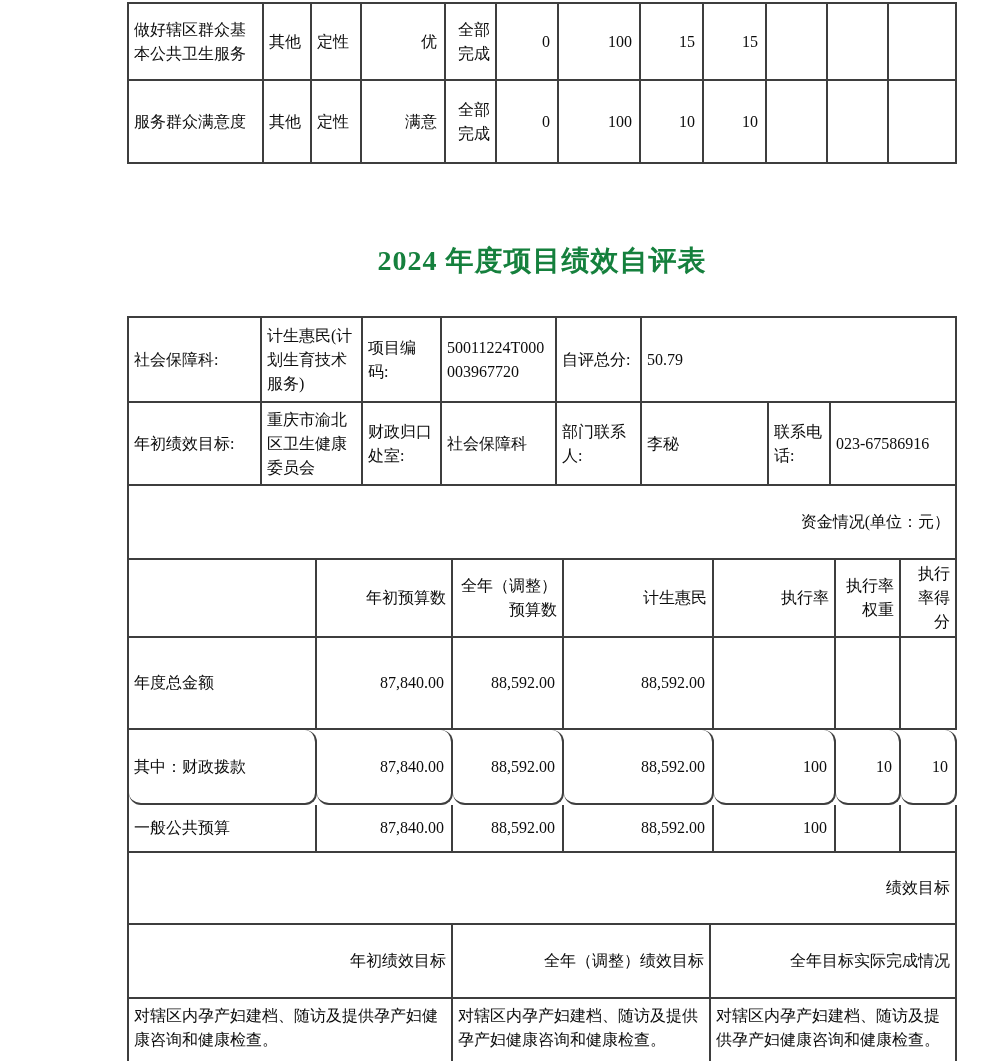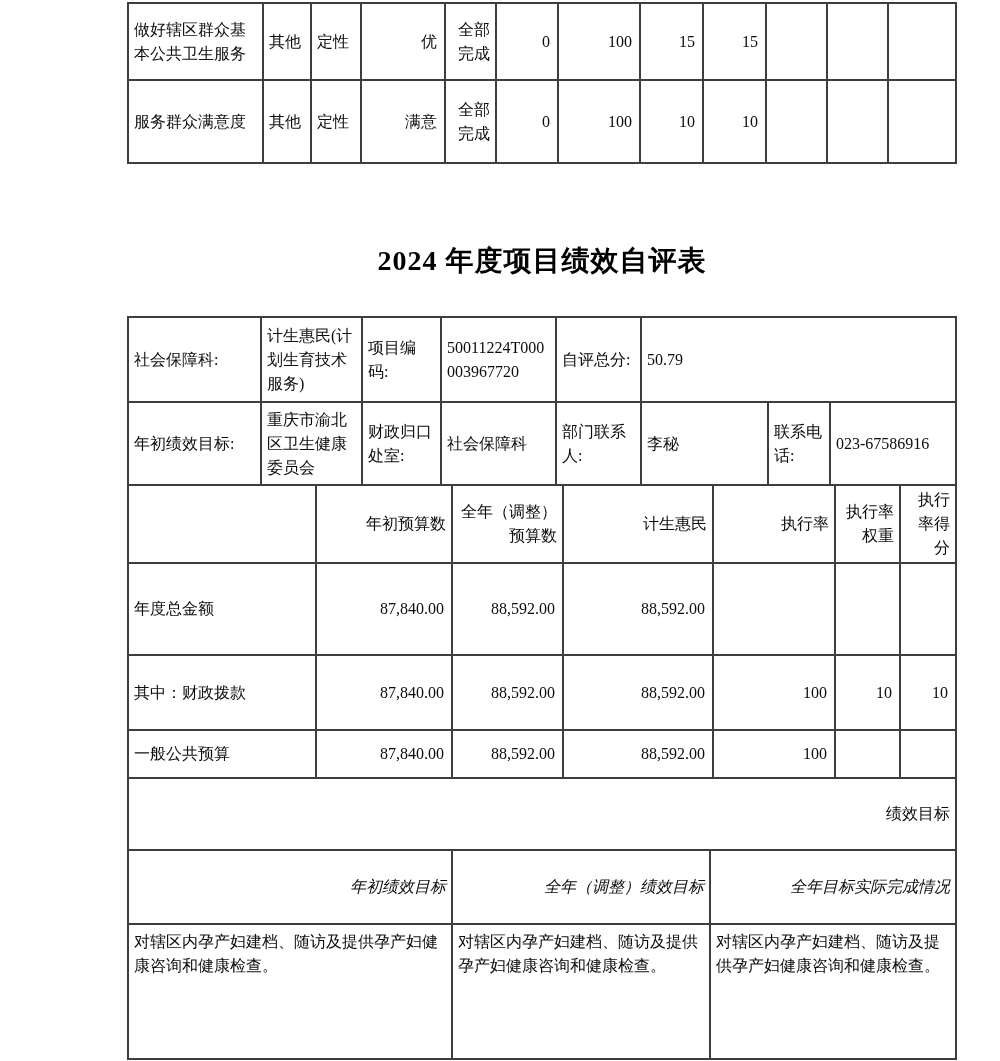--- a/index.html
+++ b/index.html
@@ -24,28 +24,28 @@
   .ac { text-align:right; }
   .vt { vertical-align:top !important; padding-top:5px !important; }
   
   .rt1 td { height:77px; }
   .rt2 td { height:83px; }
   .ra td { height:85px; }
   .rb td { height:83px; }
   .rc td { height:74px; }
   .rd td { height:71px; }
   .re td { height:92px; }
-  .rf td { height:75px; }
+  .rf td { height:75px;border-radius:12px; }
   .rg td { height:48px; }
   .rh td { height:72px; }
-  .ri td { height:74px;font-style:italic; }
+  .ri td { height:74px; }
   .rj td { height:135px; }
   .title {
     text-align:center; font-weight:bold; font-size:28px; line-height:34px;
-    margin:80px 0 38px 0; color:#000000; letter-spacing:1px;
+    margin:80px 0 38px 0; color:#15803d; letter-spacing:1px;
   }
 </style>
 </head>
 <body>
 
 <div class="page">
   <div class="content">
 
     <div class="tbl-wrap">
       <table class="grid">
@@ -139,20 +139,27 @@
           <td>财政归口处室:</td>
           <td>社会保障科</td>
           <td>部门联系人:</td>
           <td>李秘</td>
           <td>联系电话:</td>
           <td>023-67586916</td>
         </tr>
       </tbody>
         </table>
 
+      <table class="grid">
+        <tbody>
+            <tr class="rc">
+          <td class="ac">资金情况(单位：元）</td>
+        </tr>
+      </tbody>
+        </table>
 
       <table class="grid">
         <colgroup>
           <col style="width:188px">
             <col style="width:136px">
             <col style="width:111px">
           <col style="width:150px">
             <col style="width:122px">
             <col style="width:65px">
           <col style="width:56px">

